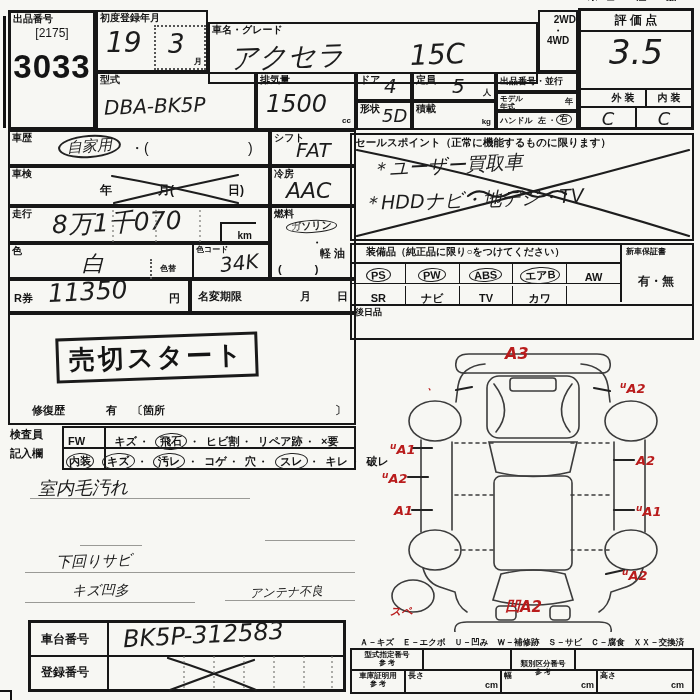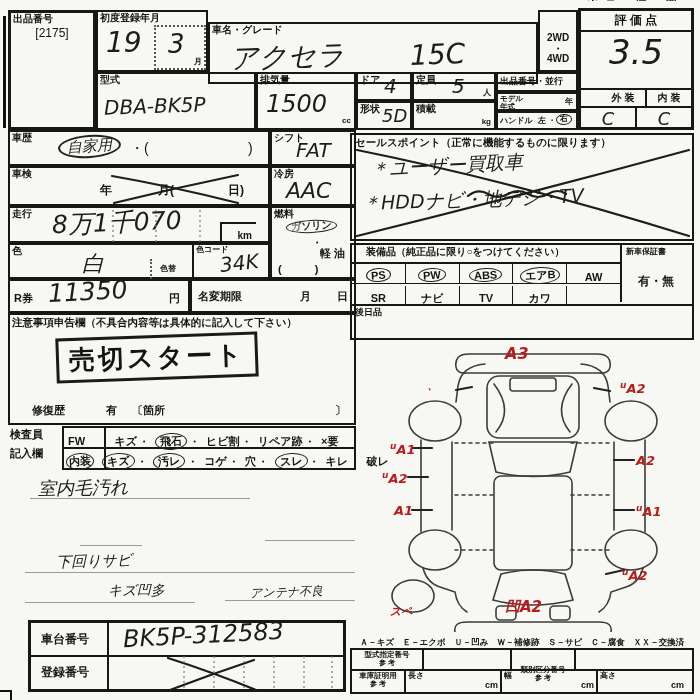--- a/index.html
+++ b/index.html
@@ -27,39 +27,40 @@
 <div class="abs" style="left:3px;top:16px;width:3px;height:112px;background:#111;"></div>
 <div class="abs" style="left:0;top:690px;width:12px;height:10px;border-top:2px solid #111;border-right:2px solid #111;"></div>
 
 <div class="abs" style="left:588px;top:0;width:110px;height:7px;overflow:hidden;font-weight:bold;font-size:11px;letter-spacing:8px;line-height:14px;transform:translateY(-6px);">
   <span>①貴 場 湘</span>
 </div>
 
 <div class="cell thick" style="left:8px;top:10px;width:88px;height:120px;">
   <div class="lbl" style="margin:1px 2px;">出品番号</div>
   <div style="text-align:center;font-size:12px;">[2175]</div>
+  <div style="text-align:center;font-size:33px;font-weight:bold;margin-top:8px;letter-spacing:1px;">3033</div>
 </div>
 
 <div class="cell" style="left:96px;top:10px;width:112px;height:62px;">
   <div class="lbl" style="margin:1px 2px;">初度登録年月</div>
   <span class="hw" style="position:absolute;left:8px;top:14px;font-size:28px;">19</span>
   <div class="abs" style="left:56px;top:13px;width:52px;height:45px;border:2px dotted #555;">
     <span class="hw" style="position:absolute;left:12px;top:2px;font-size:26px;">3</span>
     <span class="lbl-s" style="position:absolute;right:2px;bottom:1px;">月</span>
   </div>
 </div>
 
 <div class="cell" style="left:208px;top:22px;width:330px;height:62px;">
   <div class="lbl" style="margin:1px 2px;">車名・グレード</div>
   <span class="hw" style="position:absolute;left:20px;top:14px;font-size:28px;transform:rotate(-2deg);">アクセラ</span>
   <span class="hw" style="position:absolute;left:200px;top:14px;font-size:28px;transform:rotate(-2deg);">15C</span>
 </div>
 
 <div class="cell" style="left:538px;top:10px;width:40px;height:62px;text-align:center;">
-  <div class="lbl" style="margin-top:21px;">2WD</div>
+  <div class="lbl" style="margin-top:3px;text-align:right;">2WD</div>
   <div class="lbl">・</div>
   <div class="lbl">4WD</div>
 </div>
 
 <div class="cell thick" style="left:578px;top:8px;width:116px;height:122px;">
   <div class="lbl" style="text-align:center;border-bottom:2px solid #171717;padding:3px 0;font-size:12px;">評 価 点</div>
   <div class="hw" style="text-align:center;font-size:34px;height:52px;">3.5</div>
   <div class="abs" style="left:0;top:77px;width:110px;height:20px;border-top:2px solid #171717;border-bottom:2px solid #171717;display:flex;">
     <div class="lbl" style="width:50%;text-align:center;border-right:2px solid #171717;padding-top:3px;padding-left:20px;">外 装</div>
     <div class="lbl" style="width:50%;text-align:center;padding-top:3px;">内 装</div>
@@ -168,21 +169,20 @@
   <span class="hw" style="position:absolute;left:38px;top:-4px;font-size:25px;transform:rotate(-3deg);">11350</span>
   <span class="lbl" style="position:absolute;right:8px;top:12px;font-size:11px;">円</span>
 </div>
 <div class="cell" style="left:190px;top:279px;width:166px;height:34px;">
   <span class="lbl" style="position:absolute;left:6px;top:10px;font-size:11px;">名変期限</span>
   <span class="lbl" style="position:absolute;left:108px;top:10px;font-size:11px;">月</span>
   <span class="lbl" style="position:absolute;right:6px;top:10px;font-size:11px;">日</span>
 </div>
 
 <div class="cell" style="left:8px;top:313px;width:348px;height:112px;">
-  <div class="lbl" style="margin:2px 2px;font-size:10.5px;">注意事項申告欄（不具合内容等は具体的に記入して下さい）</div>
   <div style="position:absolute;left:46px;top:20px;border:3px solid #1a1a1a;padding:2px 10px;transform:rotate(-2deg);">
     <span style="font-family:'DejaVu Serif',serif;font-weight:bold;font-size:26px;letter-spacing:3px;">売切スタート</span>
   </div>
   <span class="lbl" style="position:absolute;left:22px;bottom:6px;font-size:11px;">修復歴</span>
   <span class="lbl" style="position:absolute;left:96px;bottom:6px;font-size:11px;">有</span>
   <span class="lbl" style="position:absolute;left:122px;bottom:6px;font-size:11px;">〔箇所</span>
   <span class="lbl" style="position:absolute;right:8px;bottom:6px;font-size:11px;">〕</span>
 </div>
 
 <div class="abs" style="left:10px;top:429px;width:50px;">
@@ -211,21 +211,21 @@
     <span class="ii">破レ</span>
   </div>
 </div>
 
 <span class="hw" style="position:absolute;left:38px;top:476px;font-size:18px;transform:rotate(-1deg);">室内毛汚れ</span>
 <div class="uline" style="left:30px;top:498px;width:220px;"></div>
 <div class="uline" style="left:80px;top:545px;width:62px;"></div>
 <div class="uline" style="left:265px;top:540px;width:90px;"></div>
 <span class="hw" style="position:absolute;left:56px;top:552px;font-size:15px;transform:rotate(-2deg);">下回りサビ</span>
 <div class="uline" style="left:25px;top:572px;width:330px;"></div>
-<span class="hw" style="position:absolute;left:72px;top:582px;font-size:14px;margin-left:36px;">キズ凹多</span>
+<span class="hw" style="position:absolute;left:72px;top:582px;font-size:14px;">キズ凹多</span>
 <span class="hw" style="position:absolute;left:250px;top:584px;font-size:12px;transform:rotate(-2deg);">アンテナ不良</span>
 <div class="uline" style="left:25px;top:602px;width:170px;"></div>
 <div class="uline" style="left:225px;top:600px;width:130px;"></div>
 
 <div class="cell thick" style="left:28px;top:620px;width:318px;height:72px;">
   <div class="abs" style="left:0;top:0;width:312px;height:34px;border-bottom:2px solid #171717;">
     <span class="lbl" style="position:absolute;left:10px;top:10px;font-size:12px;">車台番号</span>
     <span class="abs" style="left:76px;top:0;height:34px;border-left:2px solid #171717;"></span>
     <span class="hw" style="position:absolute;left:92px;top:-2px;font-size:24px;transform:rotate(-3deg);">BK5P-312583</span>
   </div>
@@ -338,21 +338,21 @@
   <span class="lbl-s" style="font-size:8.5px;letter-spacing:0;">Ａ－キズ　Ｅ－エクボ　Ｕ－凹み　Ｗ－補修跡　Ｓ－サビ　Ｃ－腐食　ＸＸ－交換済</span>
 </div>
 
 <div class="cell" style="left:350px;top:648px;width:344px;height:46px;">
   <div class="abs" style="left:0;top:0;width:340px;height:21px;border-bottom:2px solid #171717;">
     <div class="abs" style="left:0;top:0;width:72px;height:21px;border-right:2px solid #171717;text-align:center;">
       <div class="lbl-s" style="font-size:7.5px;margin-top:1px;">型式指定番号</div>
       <div class="lbl-s" style="font-size:7px;">参 考</div>
     </div>
     <div class="abs" style="left:158px;top:0;width:66px;height:21px;border-left:2px solid #171717;border-right:2px solid #171717;text-align:center;">
-      <div class="lbl-s" style="font-size:7.5px;margin-top:16px;font-family:Liberation Serif, serif;">類別区分番号</div>
+      <div class="lbl-s" style="font-size:7.5px;margin-top:10px;font-family:Liberation Serif, serif;">類別区分番号</div>
       <div class="lbl-s" style="font-size:7px;">参 考</div>
     </div>
   </div>
   <div class="abs" style="left:0;top:21px;width:340px;height:21px;">
     <div class="abs" style="left:0;top:0;width:54px;height:21px;border-right:2px solid #171717;text-align:center;">
       <div class="lbl-s" style="font-size:7.5px;margin-top:1px;">車庫証明用</div>
       <div class="lbl-s" style="font-size:7px;">参 考</div>
     </div>
     <div class="abs" style="left:54px;top:0;width:96px;height:21px;border-right:2px solid #171717;">
       <span class="lbl-s" style="position:absolute;left:2px;top:1px;">長さ</span>

